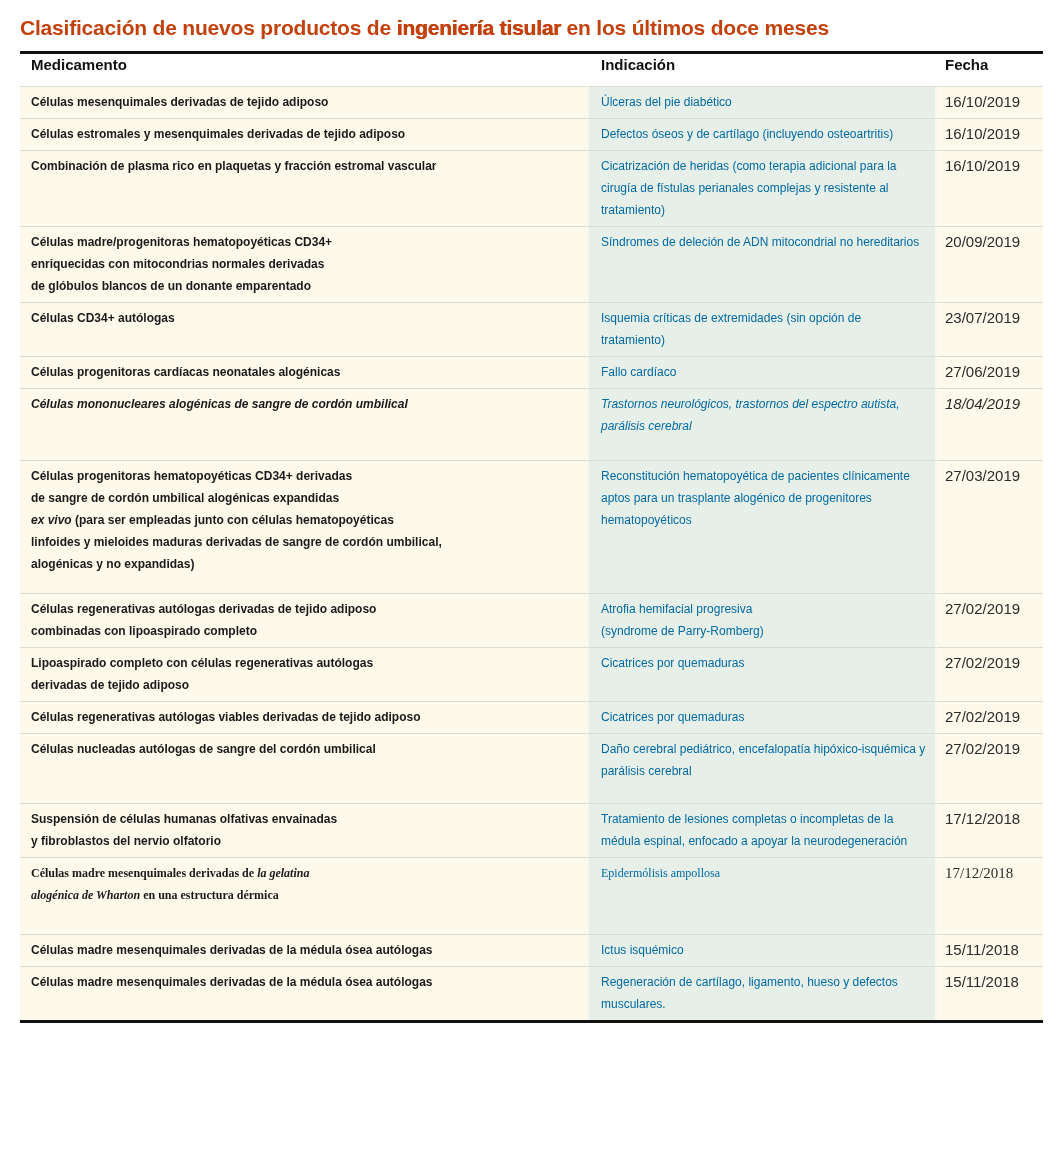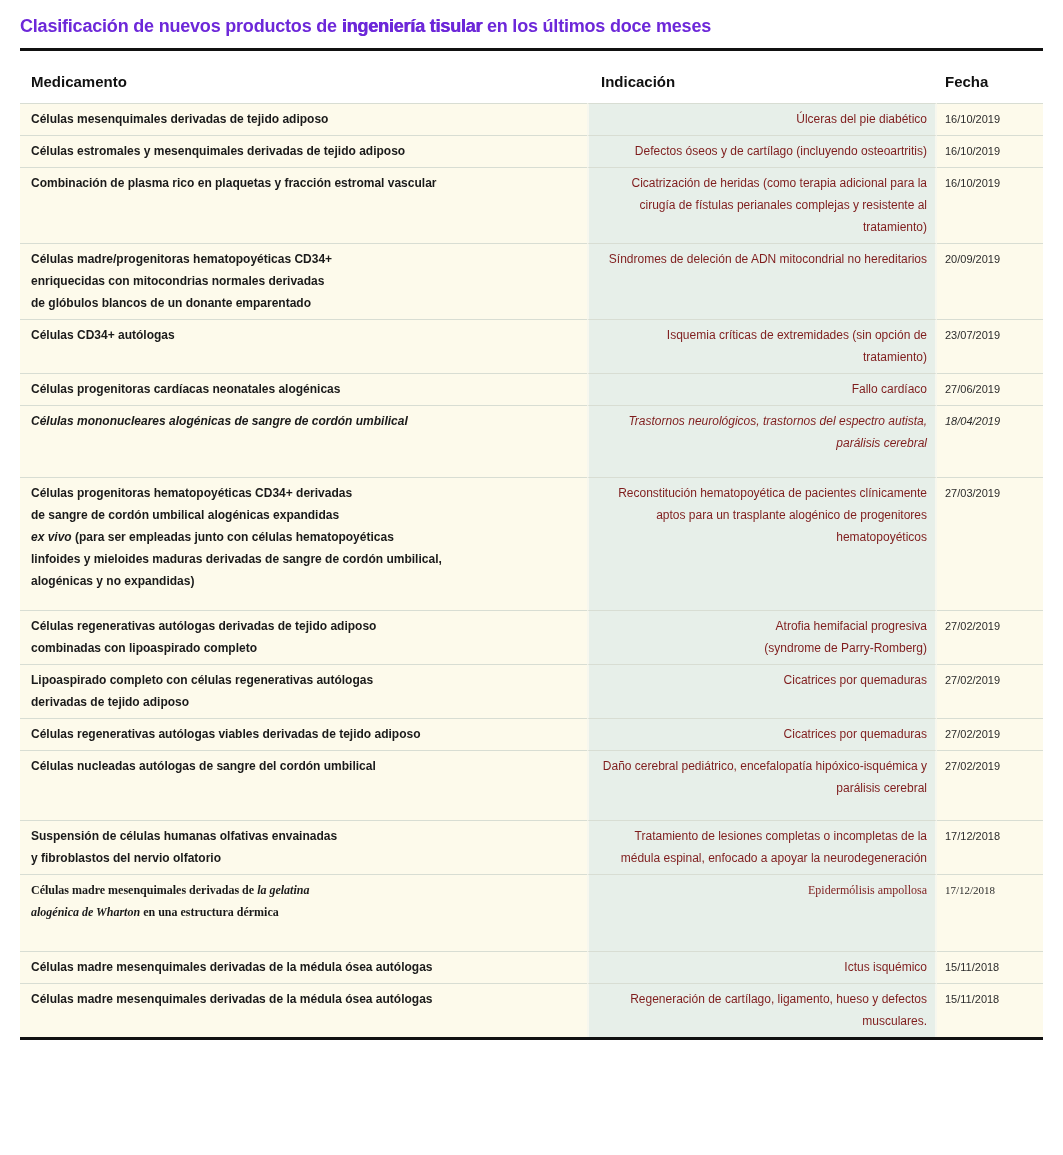--- a/index.html
+++ b/index.html
@@ -11,23 +11,23 @@
     width: 1063px;
     height: 1155px;
     font-family: "Liberation Sans", sans-serif;
     color: #111111;
     overflow: hidden;
   }
   .page {
     padding: 12px 20px 0 20px;
   }
   .title {
-    font-size: 18px;
+    font-size: 21px;
     font-weight: 700;
-    color: #6d28d9;
+    color: #c2410c;
     margin: 4px 0 11px 0;
     letter-spacing: -0.2px;
   }
   .title b {
     
     text-shadow: 0.6px 0 0 currentColor;
   }
   .title-rule {
     height: 3px;
     background: #111111;
@@ -37,50 +37,49 @@
     border-collapse: separate;
     border-spacing: 0;
     table-layout: fixed;
     border-bottom: 3px solid #111111;
   }
   th {
     text-align: left;
     font-size: 15px;
     font-weight: 700;
     color: #111111;
-    padding: 22px 0 13px 0;
+    padding: 2px 0 13px 0;
   }
   th.col-med  { padding-left: 11px; }
   th.col-ind  { padding-left: 14px; }
   th.col-date { padding-left: 8px; }
   td {
     vertical-align: top;
     font-size: 12px;
     line-height: 22px;
     border-top: 1px solid #d8ddd3;
     box-sizing: border-box;
   }
   td.med {
     background: #fdfaeb;
     font-weight: 700;
     color: #1a1a1a;
     padding: 4px 16px 5px 11px;
   }
   td.ind {
     background: #e7efe9;
-    color: #7f1d1d;
+    color: #0369a1;
     padding: 4px 8px 5px 12px;
     border-left: 2px solid #f7f7ee;
     border-right: 2px solid #f7f7ee;
-    text-align: right;
   }
   td.date {
     background: #fdfaeb;
     color: #2b2b2b;
-    font-size: 11px;
+    font-size: 15px;
     padding: 4px 0 5px 8px;
     white-space: nowrap;
   }
 </style>
 </head>
 <body>
 
 <div class="page">
 
   <h1 class="title"><span>Clasificación de nuevos productos de </span><b>ingeniería tisular</b><span> en los últimos doce meses</span></h1>

